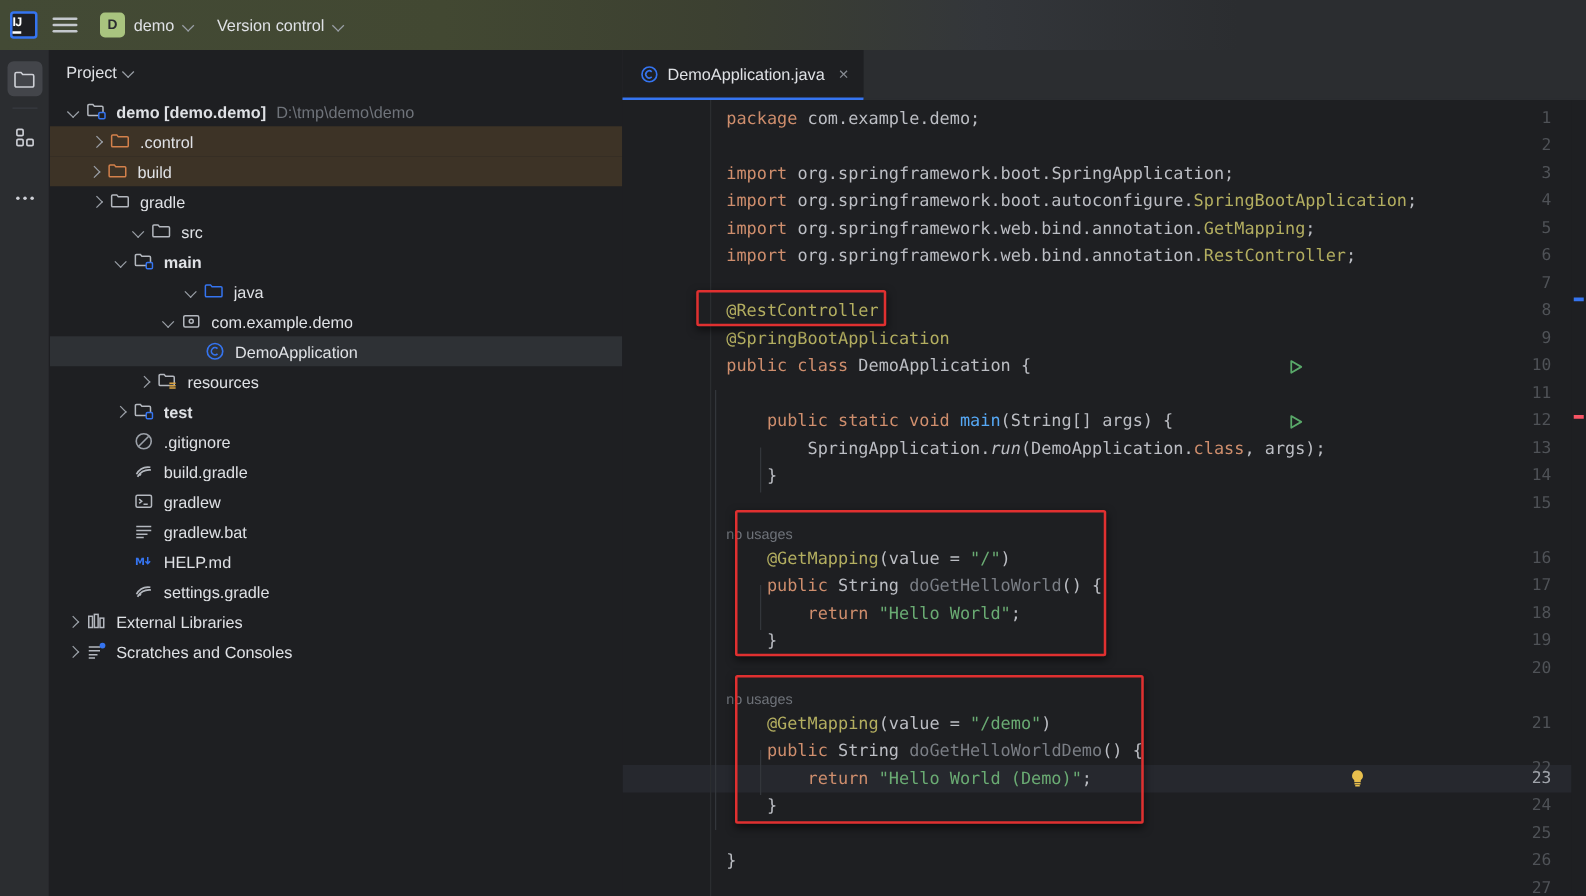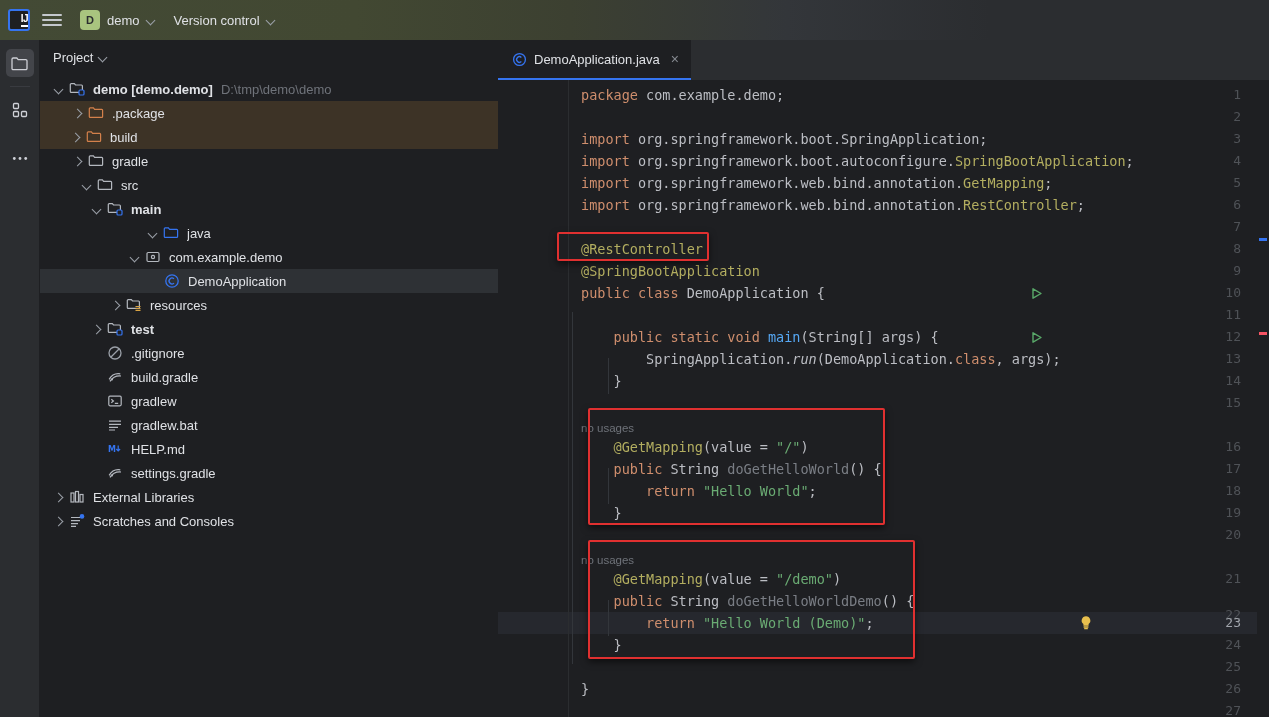--- a/index.html
+++ b/index.html
@@ -12,21 +12,21 @@
   #app { position: relative; width: 1269px; height: 717px; }
 
   
   .titlebar {
     position: absolute; top: 0; left: 0; width: 1269px; height: 40px;
     background: linear-gradient(to right, #434a35 0%, #424832 28%, #3c4031 45%, #33363a 62%, #2b2d30 78%, #2b2d30 100%);
     display: flex; align-items: center; padding-left: 8px;
   }
   .ij-logo {
     width: 22px; height: 22px; border: 2px solid #3574f0; border-radius: 3px;
-    background: #1e1f22; display: flex; align-items: center; justify-content: flex-end;
+    background: #1e1f22; display: flex; align-items: center; justify-content: flex-start;
     color: #fff; font-size: 10px; font-weight: bold; font-family: "Liberation Sans", sans-serif;
     line-height: 1; letter-spacing: -0.5px; margin-right: 12px; flex: none;
   }
   .ij-logo span { display:block; border-bottom: 2px solid #fff; padding-bottom:1px; }
   .burger { width: 20px; height: 20px; display:flex; flex-direction:column; justify-content:center;
             gap:3px; margin-right: 14px; cursor: pointer; flex:none; }
   .burger i { display:block; height:2px; background:#c4c8cd; border-radius:1px; }
   .proj-badge {
     width: 20px; height: 20px; border-radius: 4px; background: #a9c47f; color: #2b2d30;
     font-size: 11px; font-weight: bold; display:flex; align-items:center; justify-content:center;
@@ -183,41 +183,41 @@
           <span class="tlabel bold">demo [demo.demo]</span>
           <span class="tsub">D:\tmp\demo\demo</span>
         </div>
         <div class="trow warn" style="padding-left: 30px;">
           <span class="tw right"></span>
           <span class="ticon">
             <svg width="16" height="16" viewBox="0 0 16 16">
               <path d="M1.3 3.8a.9.9 0 0 1 .9-.9h3.2l1.2 1.4h7.1a.9.9 0 0 1 .9.9v6.3a.9.9 0 0 1-.9.9H2.2a.9.9 0 0 1-.9-.9z" fill="none" stroke="#d4814b" stroke-width="1.2"></path>
             </svg>
           </span>
-          <span class="tlabel">.package</span>
+          <span class="tlabel">.control</span>
         </div>
         <div class="trow warn" style="padding-left: 28px;">
           <span class="tw right"></span>
           <span class="ticon">
             <svg width="16" height="16" viewBox="0 0 16 16">
               <path d="M1.3 3.8a.9.9 0 0 1 .9-.9h3.2l1.2 1.4h7.1a.9.9 0 0 1 .9.9v6.3a.9.9 0 0 1-.9.9H2.2a.9.9 0 0 1-.9-.9z" fill="none" stroke="#d4814b" stroke-width="1.2"></path>
             </svg>
           </span>
           <span class="tlabel">build</span>
         </div>
         <div class="trow" style="padding-left: 30px;">
           <span class="tw right"></span>
           <span class="ticon">
             <svg width="16" height="16" viewBox="0 0 16 16">
               <path d="M1.3 3.8a.9.9 0 0 1 .9-.9h3.2l1.2 1.4h7.1a.9.9 0 0 1 .9.9v6.3a.9.9 0 0 1-.9.9H2.2a.9.9 0 0 1-.9-.9z" fill="none" stroke="#b4b8bf" stroke-width="1.2"></path>
             </svg>
           </span>
           <span class="tlabel">gradle</span>
         </div>
-        <div class="trow" style="padding-left: 39px;">
+        <div class="trow" style="padding-left: 39px; margin-left: 24px;">
           <span class="tw down"></span>
           <span class="ticon">
             <svg width="16" height="16" viewBox="0 0 16 16">
               <path d="M1.3 3.8a.9.9 0 0 1 .9-.9h3.2l1.2 1.4h7.1a.9.9 0 0 1 .9.9v6.3a.9.9 0 0 1-.9.9H2.2a.9.9 0 0 1-.9-.9z" fill="none" stroke="#b4b8bf" stroke-width="1.2"></path>
             </svg>
           </span>
           <span class="tlabel">src</span>
         </div>
         <div class="trow" style="padding-left: 49px;">
           <span class="tw down"></span>

